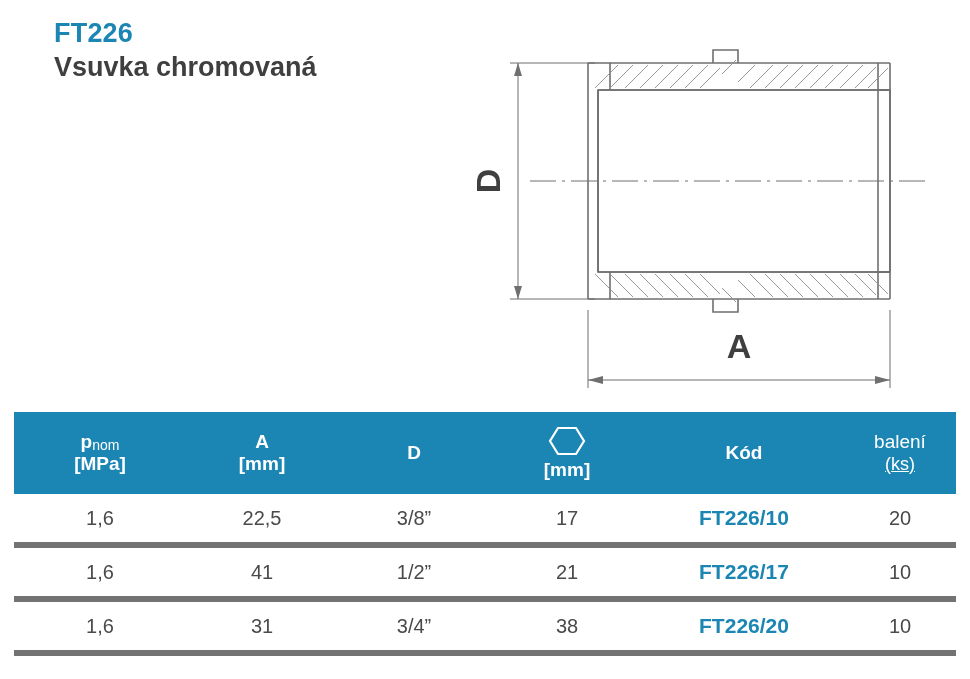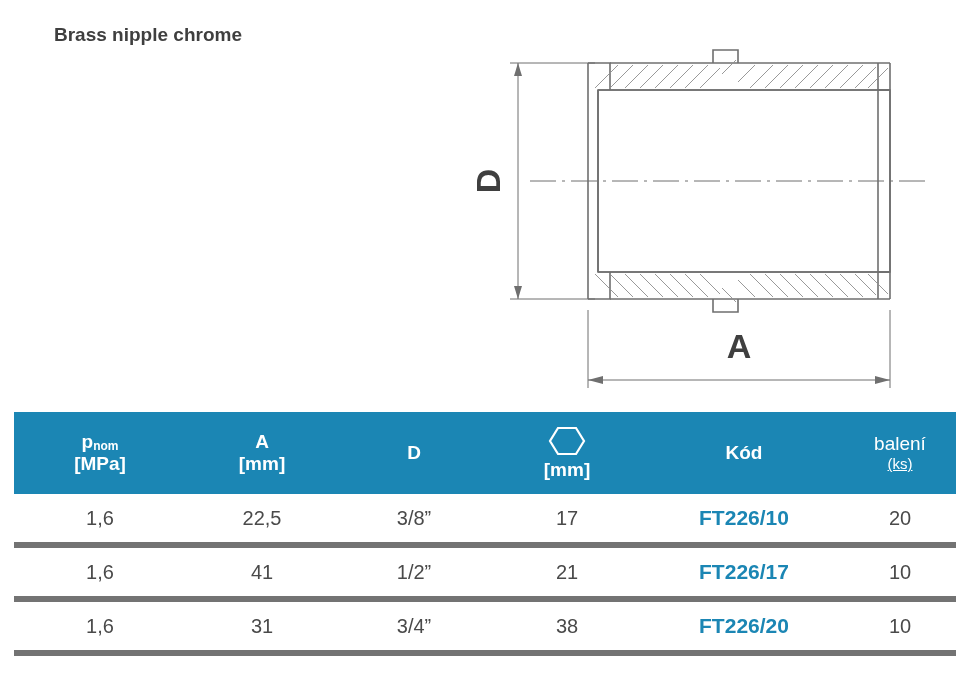--- a/index.html
+++ b/index.html
@@ -83,29 +83,29 @@
     border: none;
     line-height: 1.18;
   }
   table.spec thead th .sub {
     display: block;
     font-weight: bold;
   }
   table.spec thead th.light .sub2 {
     display: block;
     font-weight: normal;
-    font-size: 15px;
+    font-size: 18px;
     text-decoration: underline;
   }
   table.spec thead th.light {
     font-weight: normal;
   }
   .sub-nom {
-    font-size: 12px;
-    font-weight: bold;
+    font-size: 14px;
+    font-weight: normal;
     vertical-align: baseline;
     position: relative;
     top: 2px;
   }
   table.spec tbody td {
     height: 48px;
     font-size: 20px;
     text-align: center;
     vertical-align: middle;
     color: #4a4a4a;
@@ -124,21 +124,22 @@
     display: block;
     margin: 0 auto 2px auto;
   }
 </style>
 </head>
 <body>
 
 <div class="page">
 
   <div class="header">
-    <div class="prod-subtitle">Brass nipple chrome</div>
+    <div class="prod-code">FT226</div>
+    <div class="prod-title">Vsuvka chromovaná</div>
   </div>
 
   <div class="drawing">
     <svg width="480" height="390" viewBox="0 0 480 390" xmlns="http://www.w3.org/2000/svg">
       <g stroke="#6f6f6f" fill="none" stroke-width="1.6">
 
         <path d="M128 80 L128 262 L420 262 L420 80 Z"></path>
 
         <path d="M128 80 L128 262"></path>
         <path d="M118 53 L118 289"></path>

